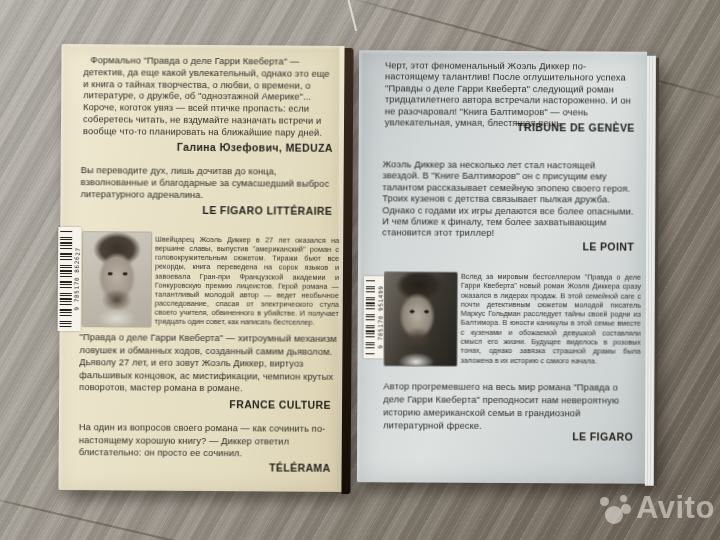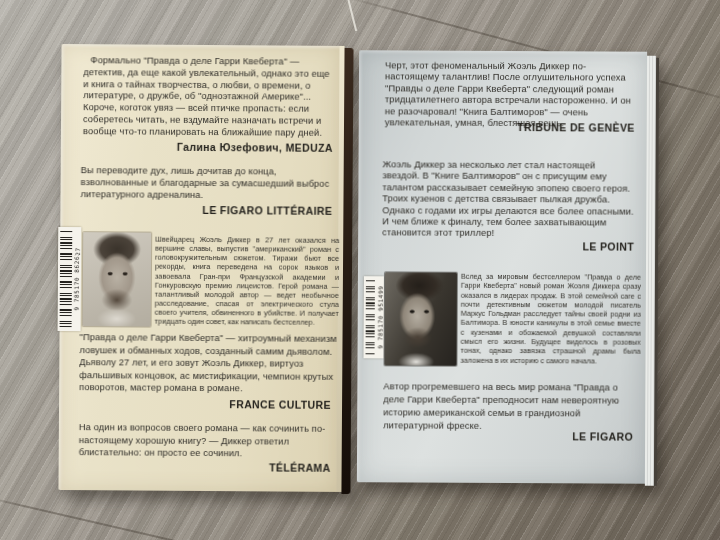--- a/index.html
+++ b/index.html
@@ -155,14 +155,23 @@
     </div>
 
     <div class="photo rb" style="left:27px;top:222px;width:72px;height:93px;"></div>
 
     <div class="bio" style="left:103px;top:221px;width:180px;">Вслед за мировым бестселлером "Правда о деле Гарри Квеберта" новый роман Жоэля Диккера сразу оказался в лидерах продаж. В этой семейной саге с почти детективным сюжетом молодой писатель Маркус Гольдман расследует тайны своей родни из Балтимора. В юности каникулы в этой семье вместе с кузенами и обожаемой девушкой составляли смысл его жизни. Будущее виделось в розовых тонах, однако завязка страшной драмы была заложена в их историю с самого начала.</div>
 
     <div class="q" style="left:26px;top:330px;width:250px;line-height:13px;">Автор прогремевшего на весь мир романа "Правда о деле Гарри Квеберта" преподносит нам невероятную историю американской семьи в грандиозной литературной фреске.</div>
     <div class="src" style="left:26px;top:379px;width:250px;">LE FIGARO</div>
   </div>
 
+  <div class="watermark">
+    <span class="av-logo">
+      <i class="av-c1"></i>
+        <i class="av-c2"></i>
+        <i class="av-c3"></i>
+        <i class="av-c4"></i>
+    </span>
+    <span class="av-text">Avito</span>
+  </div>
 
 </div>
 
 </body></html>

